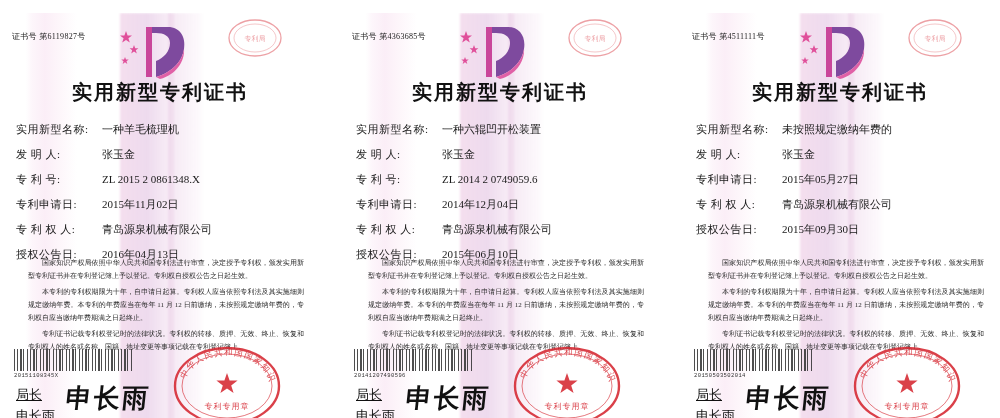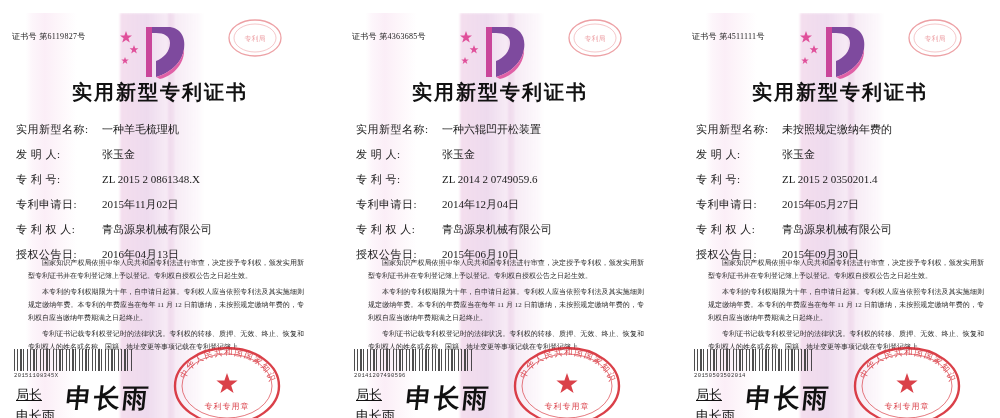--- a/index.html
+++ b/index.html
@@ -391,23 +391,20 @@
   <div class="title">实用新型专利证书</div>
 
   <div class="fields">
     <div class="field">
       <span class="lbl">实用新型名称:</span><span class="val">未按照规定缴纳年费的</span>
     </div>
     <div class="field">
       <span class="lbl">发  明  人:</span><span class="val">张玉金</span>
     </div>
     <div class="field">
-      <span class="lbl">专  利  号:</span><span class="val">ZL 2015 2 0350201.4</span>
-    </div>
-    <div class="field">
       <span class="lbl">专利申请日:</span><span class="val">2015年05月27日</span>
     </div>
     <div class="field">
       <span class="lbl">专 利 权 人:</span><span class="val">青岛源泉机械有限公司</span>
     </div>
     <div class="field">
       <span class="lbl">授权公告日:</span><span class="val">2015年09月30日</span>
     </div>
   </div>
 

